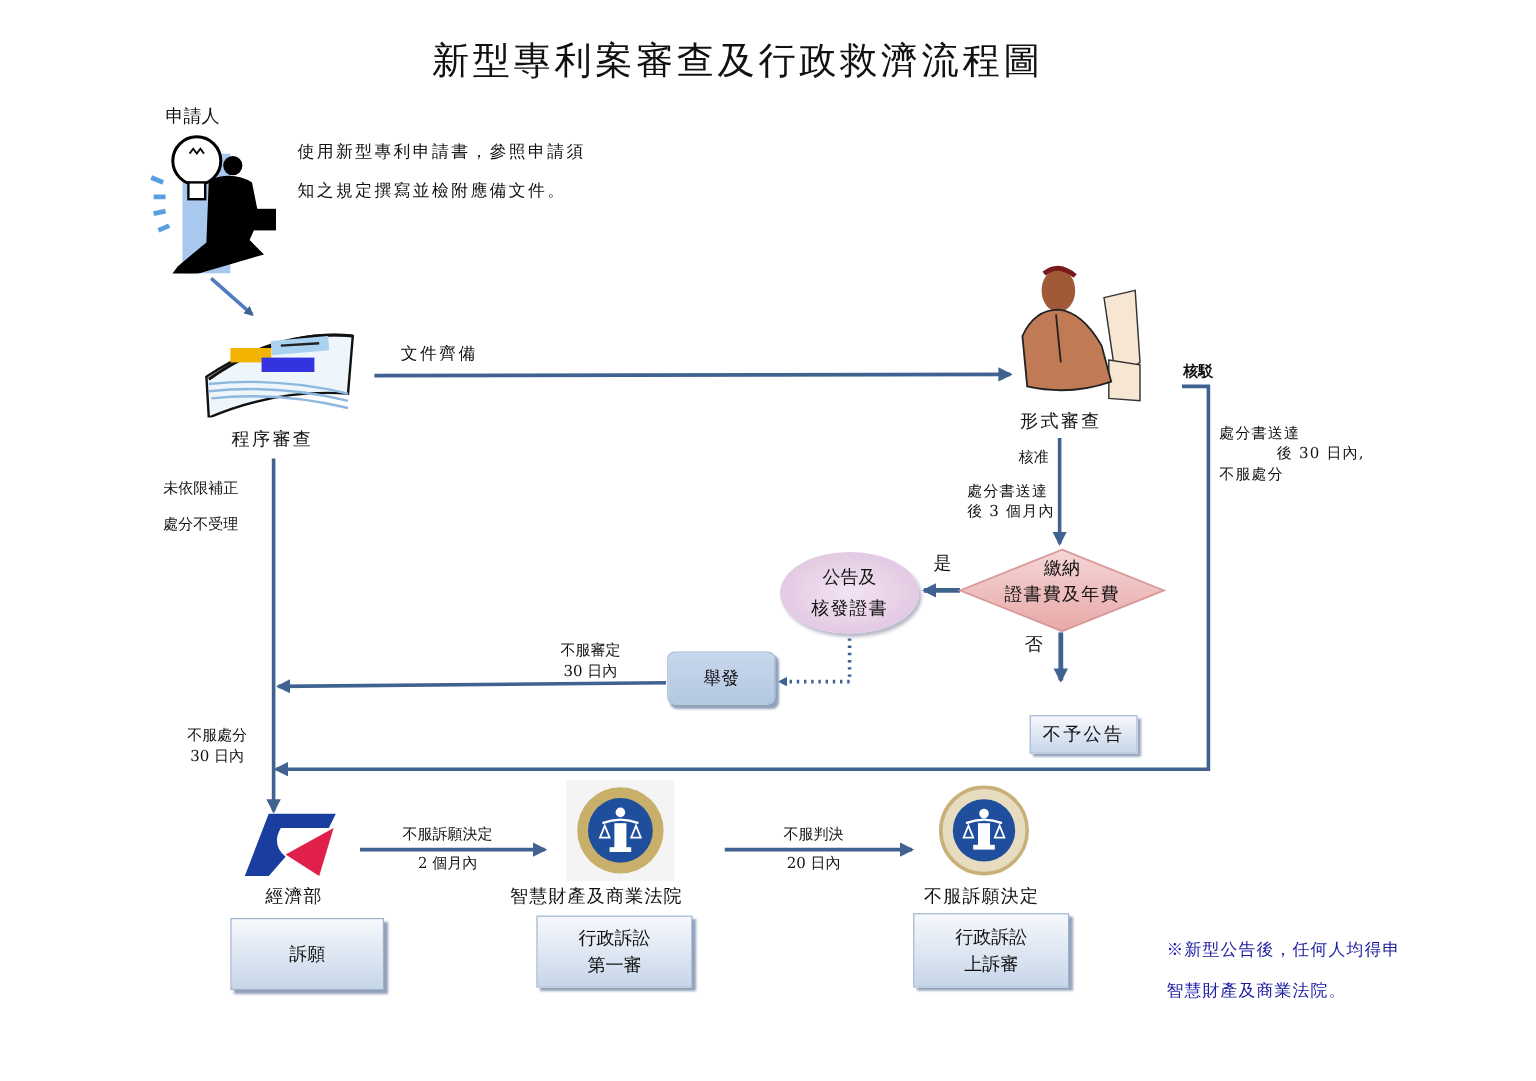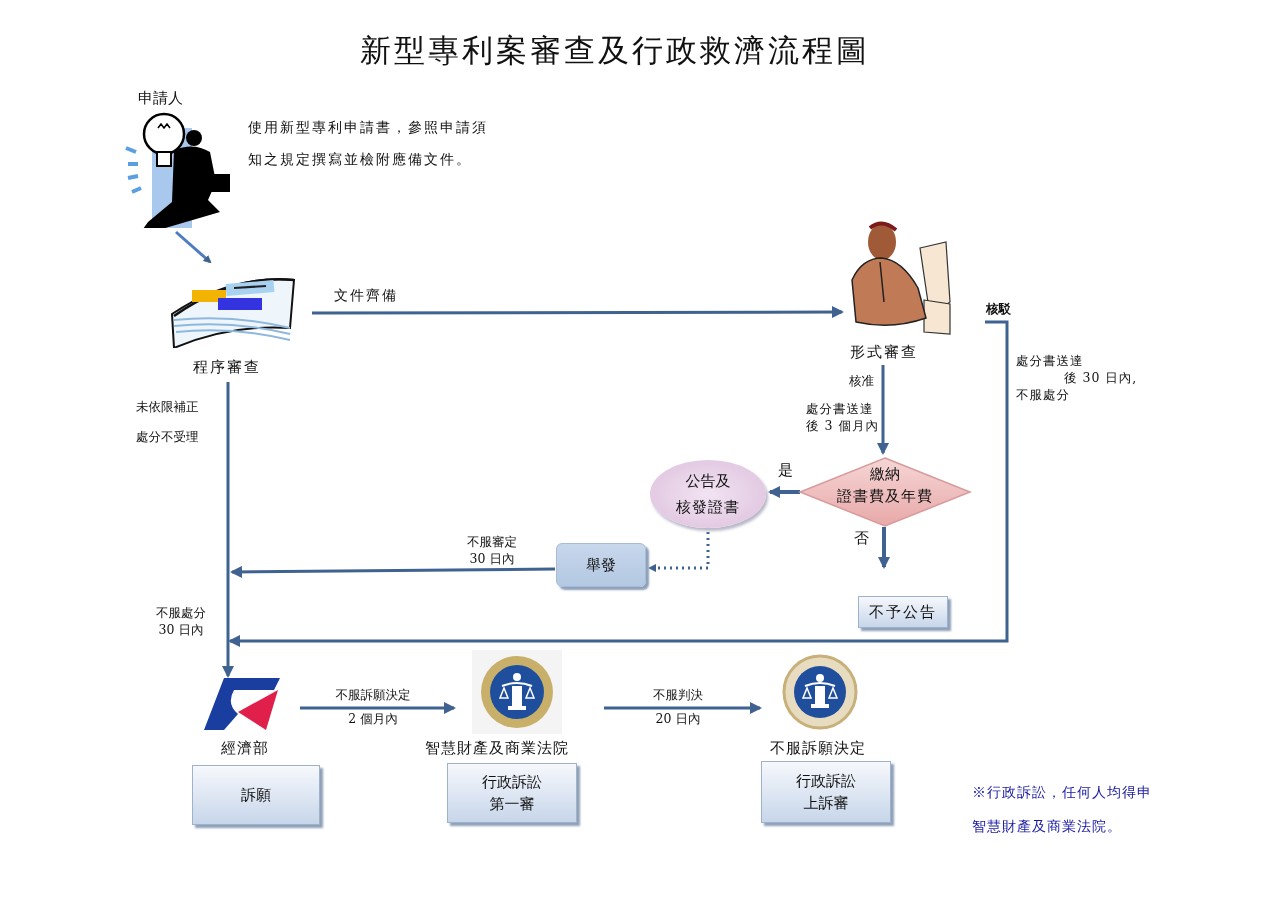--- a/index.html
+++ b/index.html
@@ -187,14 +187,14 @@
   </svg>
 </div>
 <div class="abs txt lbl" style="left:770px;top:738px;letter-spacing:1px;">不服訴願決定</div>
 <div class="box" style="left:761px;top:761px;width:128px;height:60px;">
   <div>
     <div>行政訴訟</div>
     <div>上訴審</div>
   </div>
 </div>
 
-<div class="abs note" style="left:972px;top:775px;letter-spacing:1px;">※行政訴訟，任何人均得申</div>
+<div class="abs note" style="left:972px;top:775px;letter-spacing:1px;">※新型公告後，任何人均得申</div>
 <div class="abs note" style="left:972px;top:809px;letter-spacing:1px;">智慧財產及商業法院。</div>
 
 </body></html>

